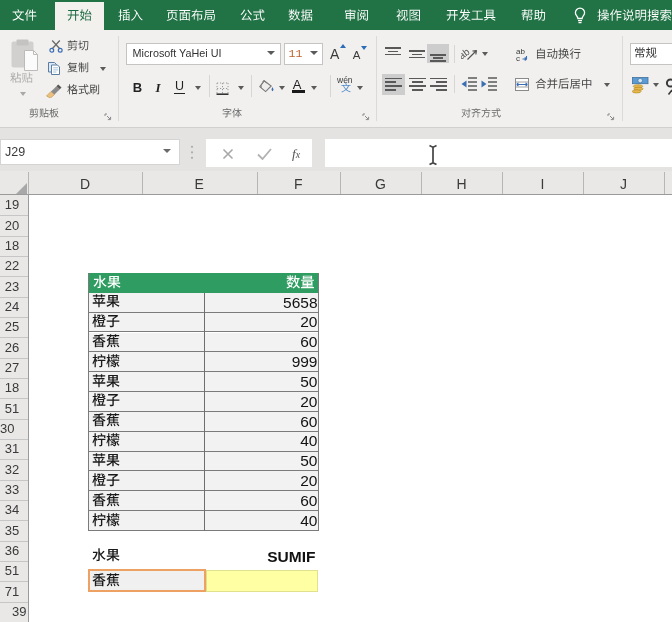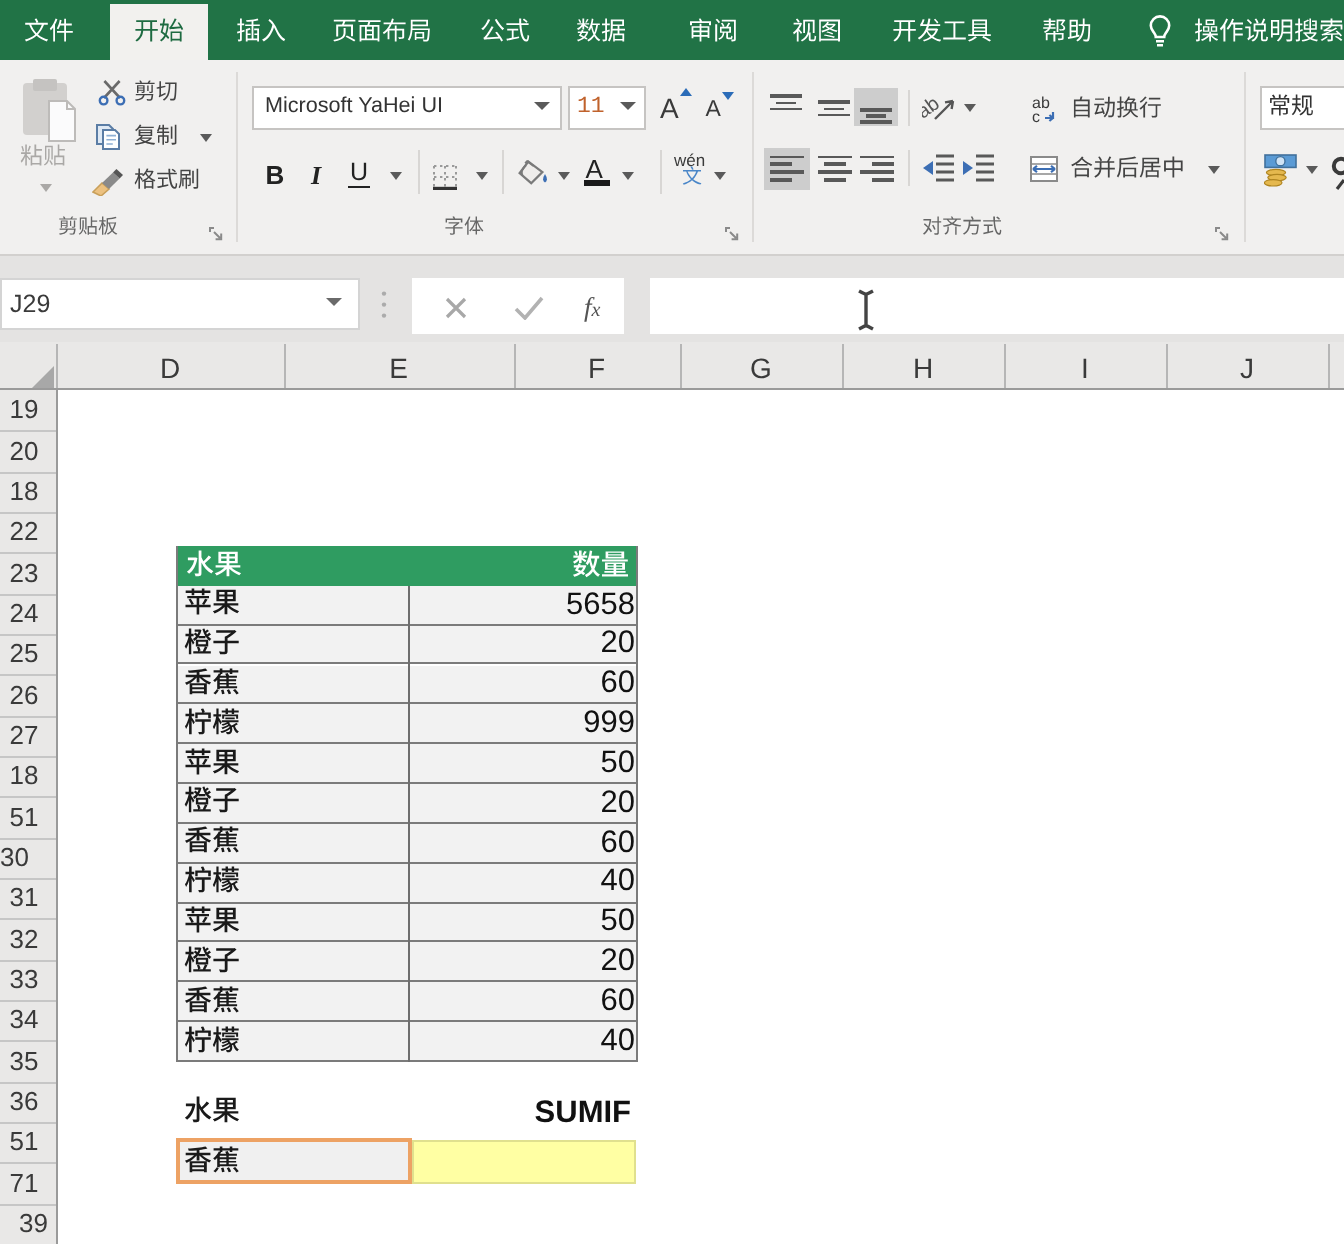--- a/index.html
+++ b/index.html
@@ -293,21 +293,21 @@
     <div style="position:absolute;left:0;top:502.4px;width:24px;text-align:center;font-family:'Liberation Sans';font-size:13px;color:#3a3a3a">34</div>
     <div style="position:absolute;left:0px;top:520.328px;width:27.6px;height:1px;background:#c6c6c6"></div>
     <div style="position:absolute;left:0;top:522.7px;width:24px;text-align:center;font-family:'Liberation Sans';font-size:13px;color:#3a3a3a">35</div>
     <div style="position:absolute;left:0px;top:540.661px;width:27.6px;height:1px;background:#c6c6c6"></div>
     <div style="position:absolute;left:0;top:543.0px;width:24px;text-align:center;font-family:'Liberation Sans';font-size:13px;color:#3a3a3a">36</div>
     <div style="position:absolute;left:0px;top:560.9939999999999px;width:27.6px;height:1px;background:#c6c6c6"></div>
     <div style="position:absolute;left:0;top:563.4px;width:24px;text-align:center;font-family:'Liberation Sans';font-size:13px;color:#3a3a3a">51</div>
     <div style="position:absolute;left:0px;top:581.327px;width:27.6px;height:1px;background:#c6c6c6"></div>
     <div style="position:absolute;left:0;top:583.7px;width:24px;text-align:center;font-family:'Liberation Sans';font-size:13px;color:#3a3a3a">71</div>
     <div style="position:absolute;left:0px;top:601.66px;width:27.6px;height:1px;background:#c6c6c6"></div>
-    <div style="position:absolute;left:0;top:604.0px;width:24px;text-align:right;font-family:'Liberation Sans';font-size:13px;color:#3a3a3a">39</div>
+    <div style="position:absolute;left:12px;top:604.0px;width:24px;text-align:left;font-family:'Liberation Sans';font-size:13px;color:#3a3a3a">39</div>
     <div style="position:absolute;left:88.5px;top:272.8px;width:229.0px;height:20.0px;background:#2F9C61"></div>
     <svg style="position:absolute;left:92.5px;top:274.7px" width="28.0" height="16.2" viewBox="0 0 28.00 16.24">
       <path d="M0.9 3.7V5.1H4.1C3.5 7.7 2.1 9.7 0.4 10.9C0.8 11.1 1.3 11.6 1.5 11.9C3.5 10.5 5.1 7.8 5.7 4.0L4.9 3.7L4.6 3.7ZM11.3 2.8C10.7 3.7 9.6 4.9 8.7 5.7C8.3 5.0 8.0 4.3 7.7 3.6V0.2H6.3V11.5C6.3 11.7 6.2 11.8 6.0 11.8C5.8 11.8 5.0 11.8 4.2 11.8C4.5 12.2 4.7 12.8 4.7 13.2C5.9 13.2 6.6 13.2 7.1 12.9C7.6 12.7 7.7 12.3 7.7 11.5V6.3C8.9 8.7 10.6 10.7 12.7 11.8C12.9 11.4 13.4 10.9 13.7 10.6C12.0 9.8 10.5 8.4 9.4 6.7C10.3 5.9 11.6 4.7 12.6 3.6Z M16.2 0.9V6.6H20.3V7.6H14.8V8.8H19.3C18.1 10.1 16.2 11.1 14.4 11.7C14.7 12.0 15.1 12.5 15.3 12.8C17.1 12.1 19.0 10.9 20.3 9.5V13.2H21.7V9.4C23.1 10.8 25.0 12.0 26.7 12.7C26.9 12.4 27.3 11.9 27.6 11.6C25.9 11.1 24.0 10.0 22.7 8.8H27.2V7.6H21.7V6.6H25.9V0.9ZM17.6 4.3H20.3V5.5H17.6ZM21.7 4.3H24.5V5.5H21.7ZM17.6 2.0H20.3V3.2H17.6ZM21.7 2.0H24.5V3.2H21.7Z" fill="#ffffff"></path>
     </svg>
     <svg style="position:absolute;left:285.9px;top:274.5px" width="28.6" height="16.6" viewBox="0 0 28.60 16.59">
       <path d="M6.2 0.5C6.0 1.0 5.5 1.8 5.2 2.3L6.1 2.7C6.4 2.3 6.9 1.6 7.4 0.9ZM1.1 0.9C1.5 1.5 1.9 2.3 2.0 2.8L3.0 2.3C2.9 1.8 2.5 1.1 2.1 0.5ZM5.6 8.7C5.3 9.4 4.9 9.9 4.5 10.4C4.0 10.1 3.5 9.9 3.0 9.7L3.6 8.7ZM1.4 10.1C2.1 10.4 2.8 10.8 3.5 11.1C2.6 11.7 1.6 12.1 0.5 12.4C0.7 12.6 1.0 13.1 1.1 13.4C2.4 13.1 3.6 12.5 4.6 11.7C5.1 12.0 5.5 12.3 5.8 12.5L6.6 11.6C6.3 11.4 5.9 11.2 5.5 10.9C6.2 10.1 6.8 9.1 7.2 7.8L6.4 7.6L6.2 7.6H4.1L4.4 6.9L3.2 6.7C3.1 7.0 3.0 7.3 2.8 7.6H0.9V8.7H2.3C2.0 9.3 1.7 9.7 1.4 10.1ZM3.5 0.2V2.8H0.7V3.9H3.1C2.4 4.7 1.4 5.5 0.5 5.9C0.7 6.2 1.0 6.6 1.2 6.9C2.0 6.5 2.8 5.8 3.5 5.0V6.5H4.8V4.8C5.4 5.2 6.1 5.8 6.5 6.1L7.2 5.2C6.9 5.0 5.9 4.3 5.1 3.9H7.6V2.8H4.8V0.2ZM8.9 0.3C8.6 2.8 7.9 5.3 6.8 6.8C7.1 6.9 7.6 7.4 7.8 7.6C8.1 7.1 8.4 6.6 8.7 6.0C9.0 7.3 9.3 8.4 9.8 9.5C9.0 10.8 7.9 11.8 6.4 12.5C6.7 12.7 7.0 13.3 7.2 13.6C8.6 12.8 9.7 11.9 10.5 10.7C11.2 11.8 12.0 12.7 13.1 13.4C13.3 13.0 13.7 12.6 14.0 12.3C12.8 11.7 11.9 10.7 11.2 9.5C11.9 8.0 12.4 6.3 12.7 4.2H13.6V2.9H9.7C9.8 2.2 10.0 1.3 10.1 0.5ZM11.4 4.2C11.2 5.7 10.9 6.9 10.5 8.1C10.0 6.9 9.7 5.6 9.4 4.2Z M18.1 2.8H24.7V3.4H18.1ZM18.1 1.4H24.7V2.1H18.1ZM16.8 0.7V4.2H26.1V0.7ZM15.0 4.7V5.7H27.9V4.7ZM17.8 8.4H20.8V9.1H17.8ZM22.1 8.4H25.1V9.1H22.1ZM17.8 7.0H20.8V7.7H17.8ZM22.1 7.0H25.1V7.7H22.1ZM15.0 12.1V13.2H28.0V12.1H22.1V11.4H26.8V10.5H22.1V9.9H26.5V6.3H16.5V9.9H20.8V10.5H16.2V11.4H20.8V12.1Z" fill="#ffffff"></path>
     </svg>
     <div style="position:absolute;left:88.5px;top:292.8px;width:229.0px;height:19.850000000000023px;background:#f2f2f2;border-bottom:1px solid #7b7b7b;box-sizing:border-box"></div>
     <svg style="position:absolute;left:92.0px;top:294.1px" width="28.0" height="16.2" viewBox="0 0 28.00 16.24">
       <path d="M10.5 5.4C10.1 6.2 9.5 7.3 9.0 8.0L10.1 8.4C10.6 7.7 11.3 6.7 11.8 5.8ZM2.2 5.8C2.8 6.6 3.4 7.7 3.7 8.4H0.7V9.7H6.3V13.3H7.6V9.7H13.3V8.4H7.6V5.2H12.5V4.0H1.6V5.2H6.3V8.4H3.7L4.9 8.0C4.6 7.3 3.9 6.2 3.3 5.4ZM8.9 0.2V1.3H5.1V0.2H3.8V1.3H0.8V2.5H3.8V3.6H5.1V2.5H8.9V3.6H10.2V2.5H13.2V1.3H10.2V0.2Z M16.2 0.9V6.6H20.3V7.6H14.8V8.8H19.3C18.1 10.1 16.2 11.1 14.4 11.7C14.7 12.0 15.1 12.5 15.3 12.8C17.1 12.1 19.0 10.9 20.3 9.5V13.2H21.7V9.4C23.1 10.8 25.0 12.0 26.7 12.7C26.9 12.4 27.3 11.9 27.6 11.6C25.9 11.1 24.0 10.0 22.7 8.8H27.2V7.6H21.7V6.6H25.9V0.9ZM17.6 4.3H20.3V5.5H17.6ZM21.7 4.3H24.5V5.5H21.7ZM17.6 2.0H20.3V3.2H17.6ZM21.7 2.0H24.5V3.2H21.7Z" fill="#1a1a1a"></path>

